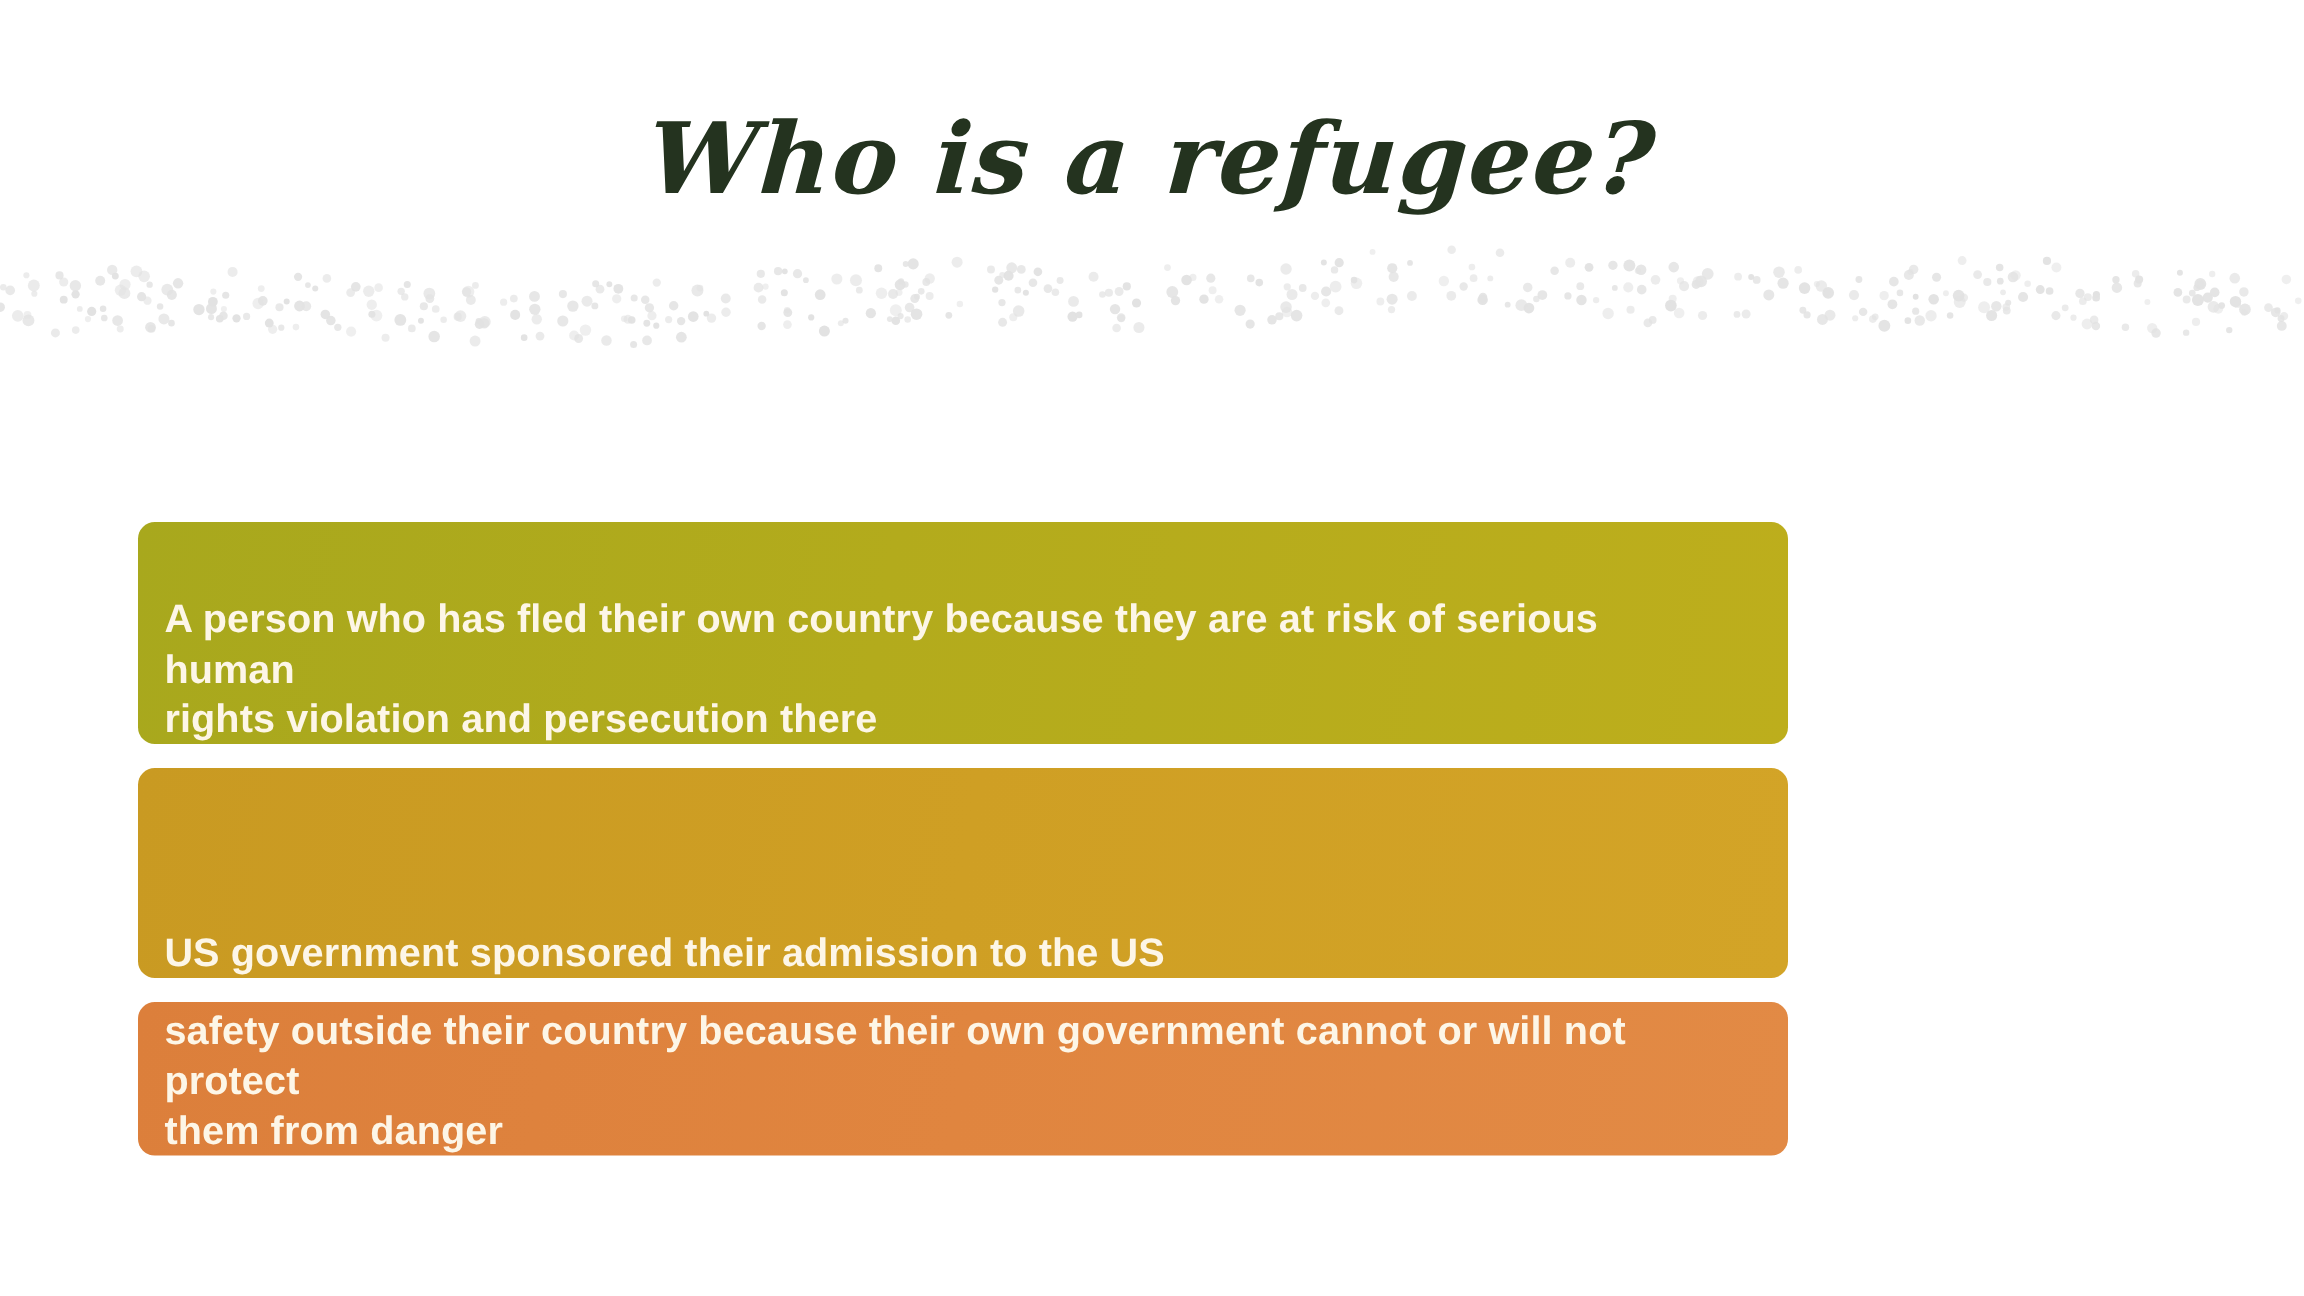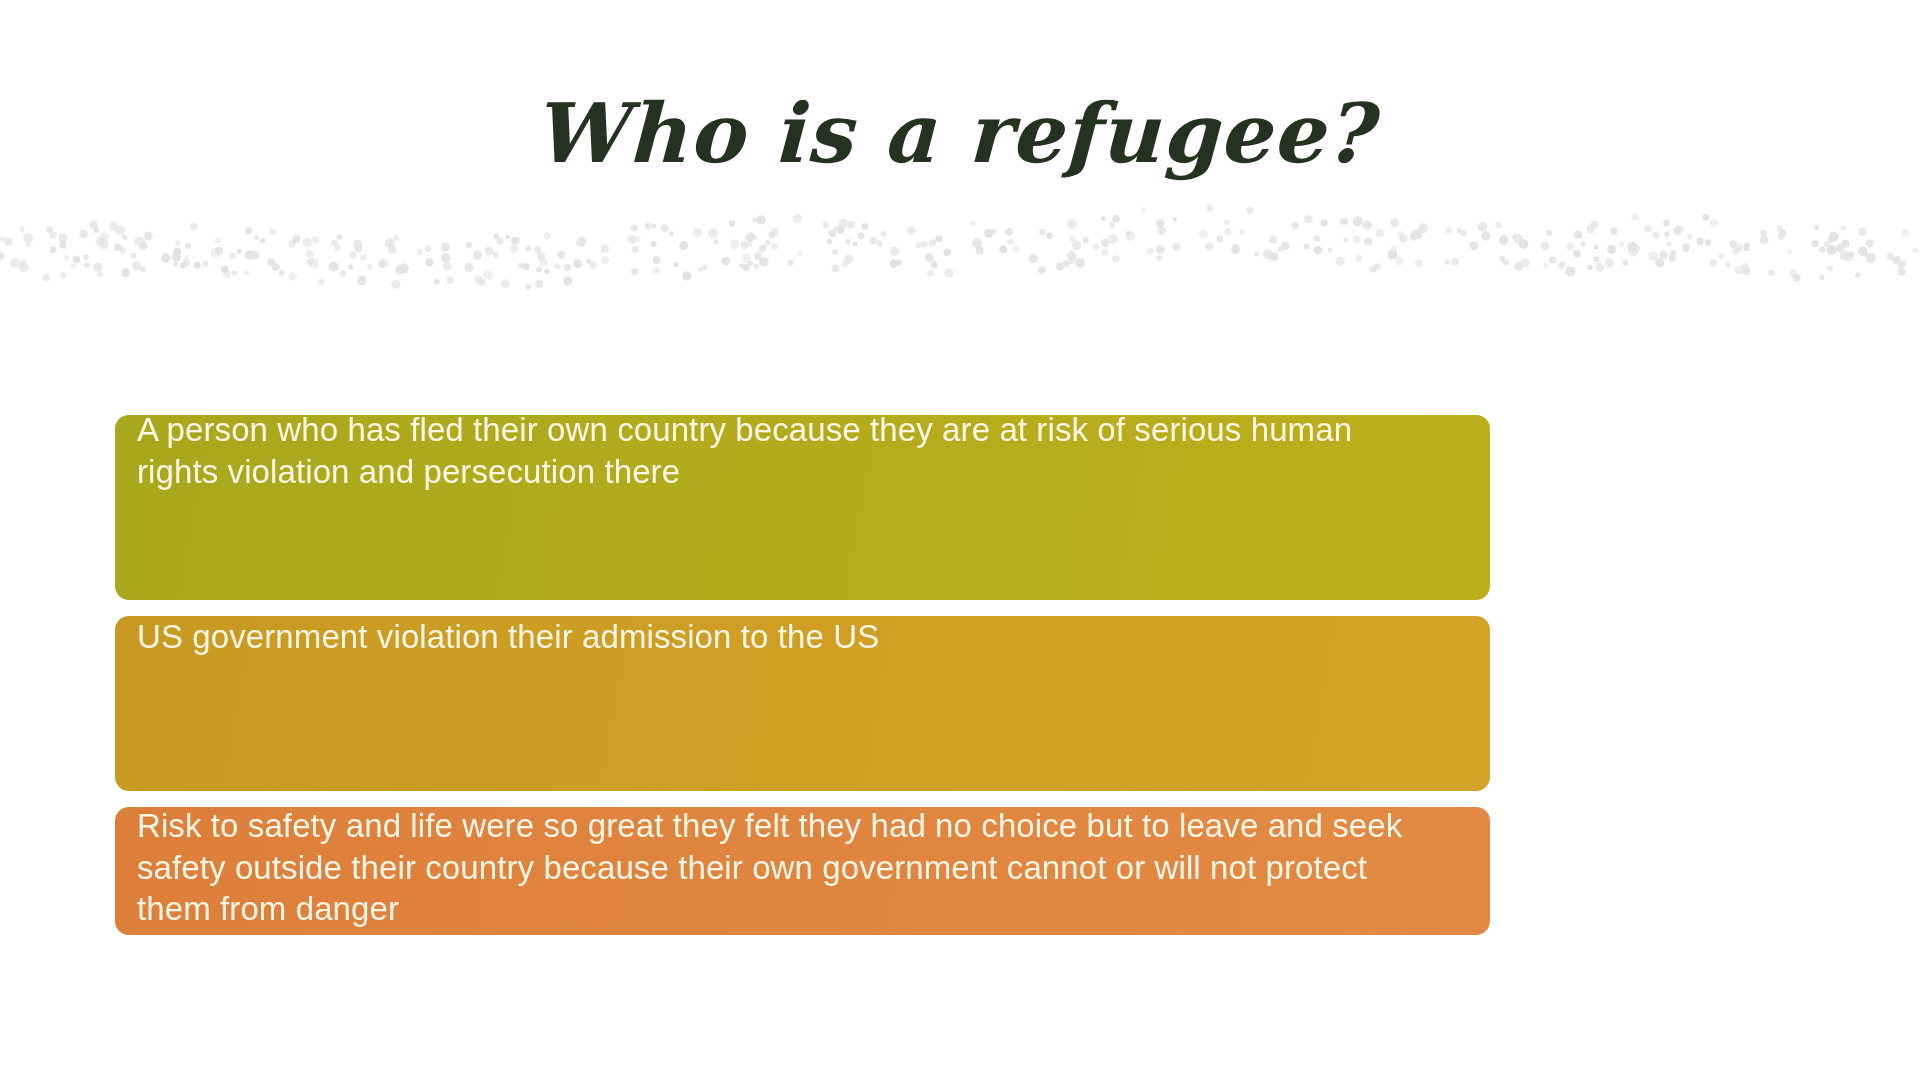--- a/index.html
+++ b/index.html
@@ -47,28 +47,29 @@
     position: absolute;
     left: 115px;
     top: 415px;
     width: 1375px;
   }
   .card {
     border-radius: 14px;
     box-sizing: border-box;
     display: flex;
     flex-direction: column;
-    justify-content: flex-start;
+    justify-content: flex-end;
     color: #fdf6e7;
     font-size: 33px;
     line-height: 1.26;
-    font-weight: 400;
+    font-weight: 700;
     letter-spacing: 0.1px;
     padding: 0 22px;
     overflow: hidden;
+    margin-top: 20px;
   }
   .card-text {
     white-space: pre-line;
     max-width: 1310px;
   }
 
   .card-1 {
     height: 185px;
     background: linear-gradient(100deg, #a8a81d 0%, #b3ab1c 45%, #bdae1c 100%);
     margin-bottom: 16px;
@@ -530,21 +531,21 @@
 </div>
 
 <div class="cards">
 
   <div class="card card-1">
     <div class="card-text">A person who has fled their own country because they are at risk of serious human
 rights violation and persecution there</div>
   </div>
 
   <div class="card card-2">
-    <div class="card-text">US government violation their admission to the US</div>
+    <div class="card-text">US government sponsored their admission to the US</div>
   </div>
 
   <div class="card card-3">
     <div class="card-text">Risk to safety and life were so great they felt they had no choice but to leave and seek
 safety outside their country because their own government cannot or will not protect
 them from danger</div>
   </div>
 
 </div>
 

